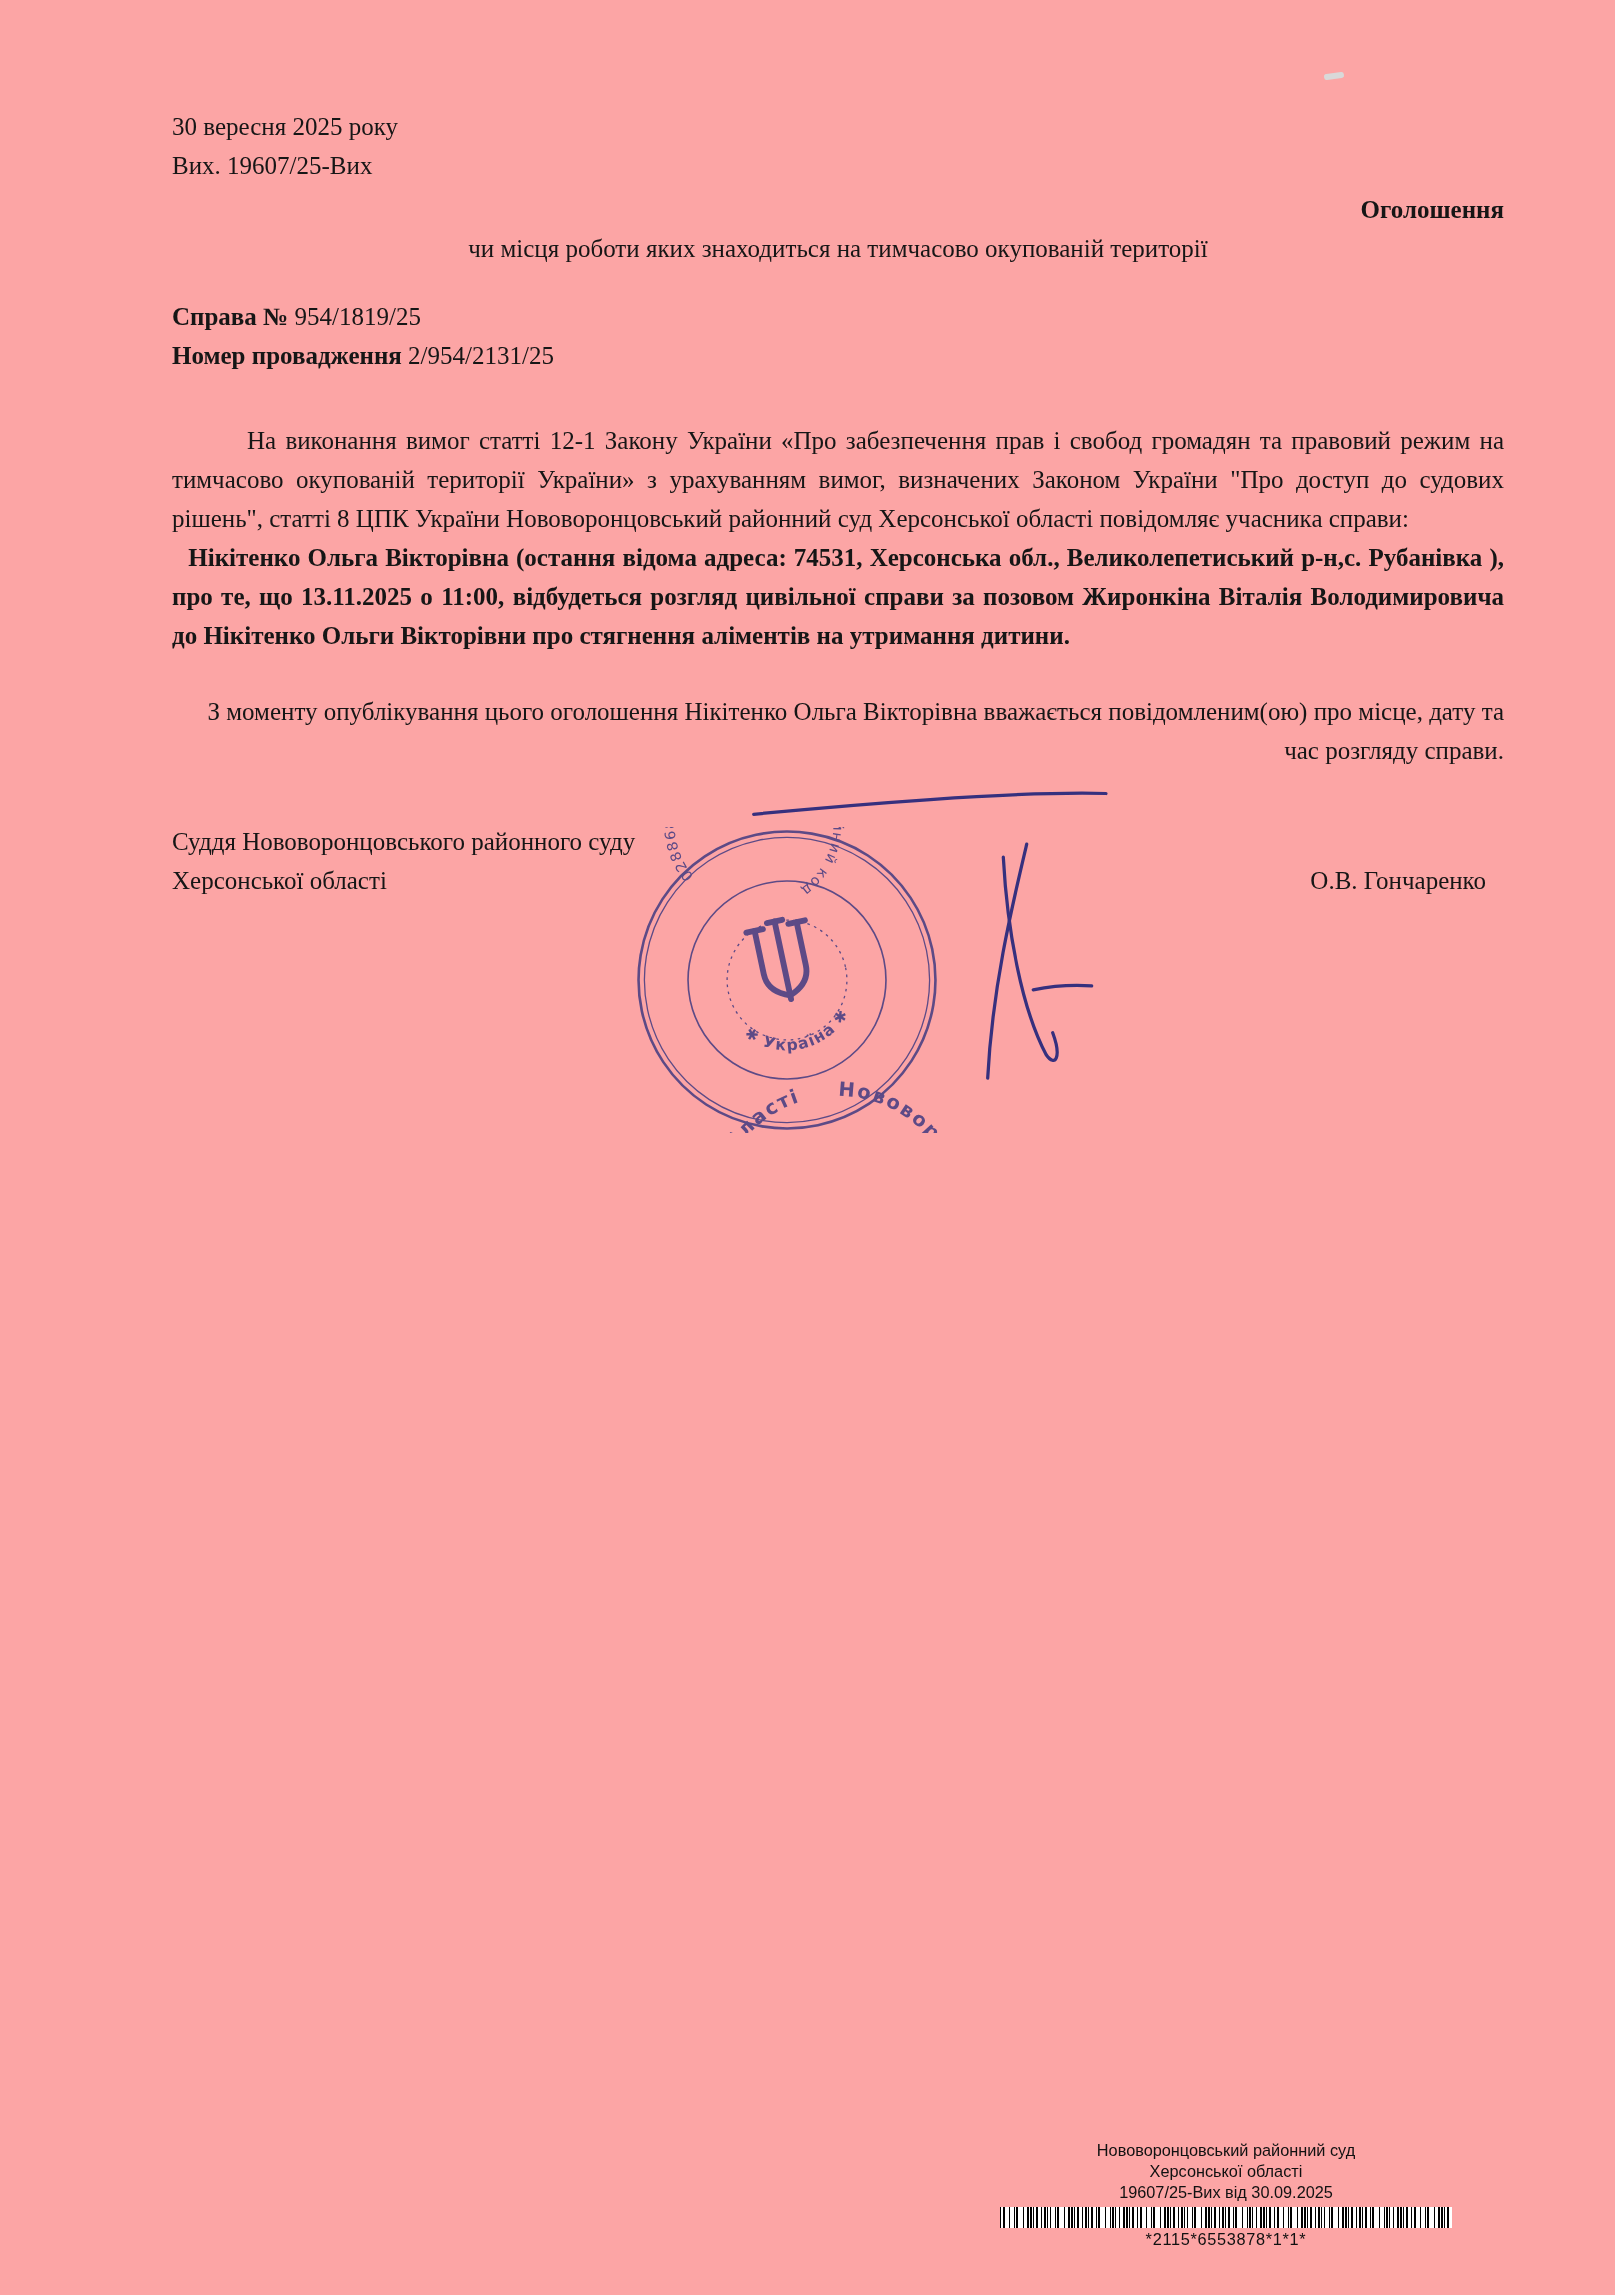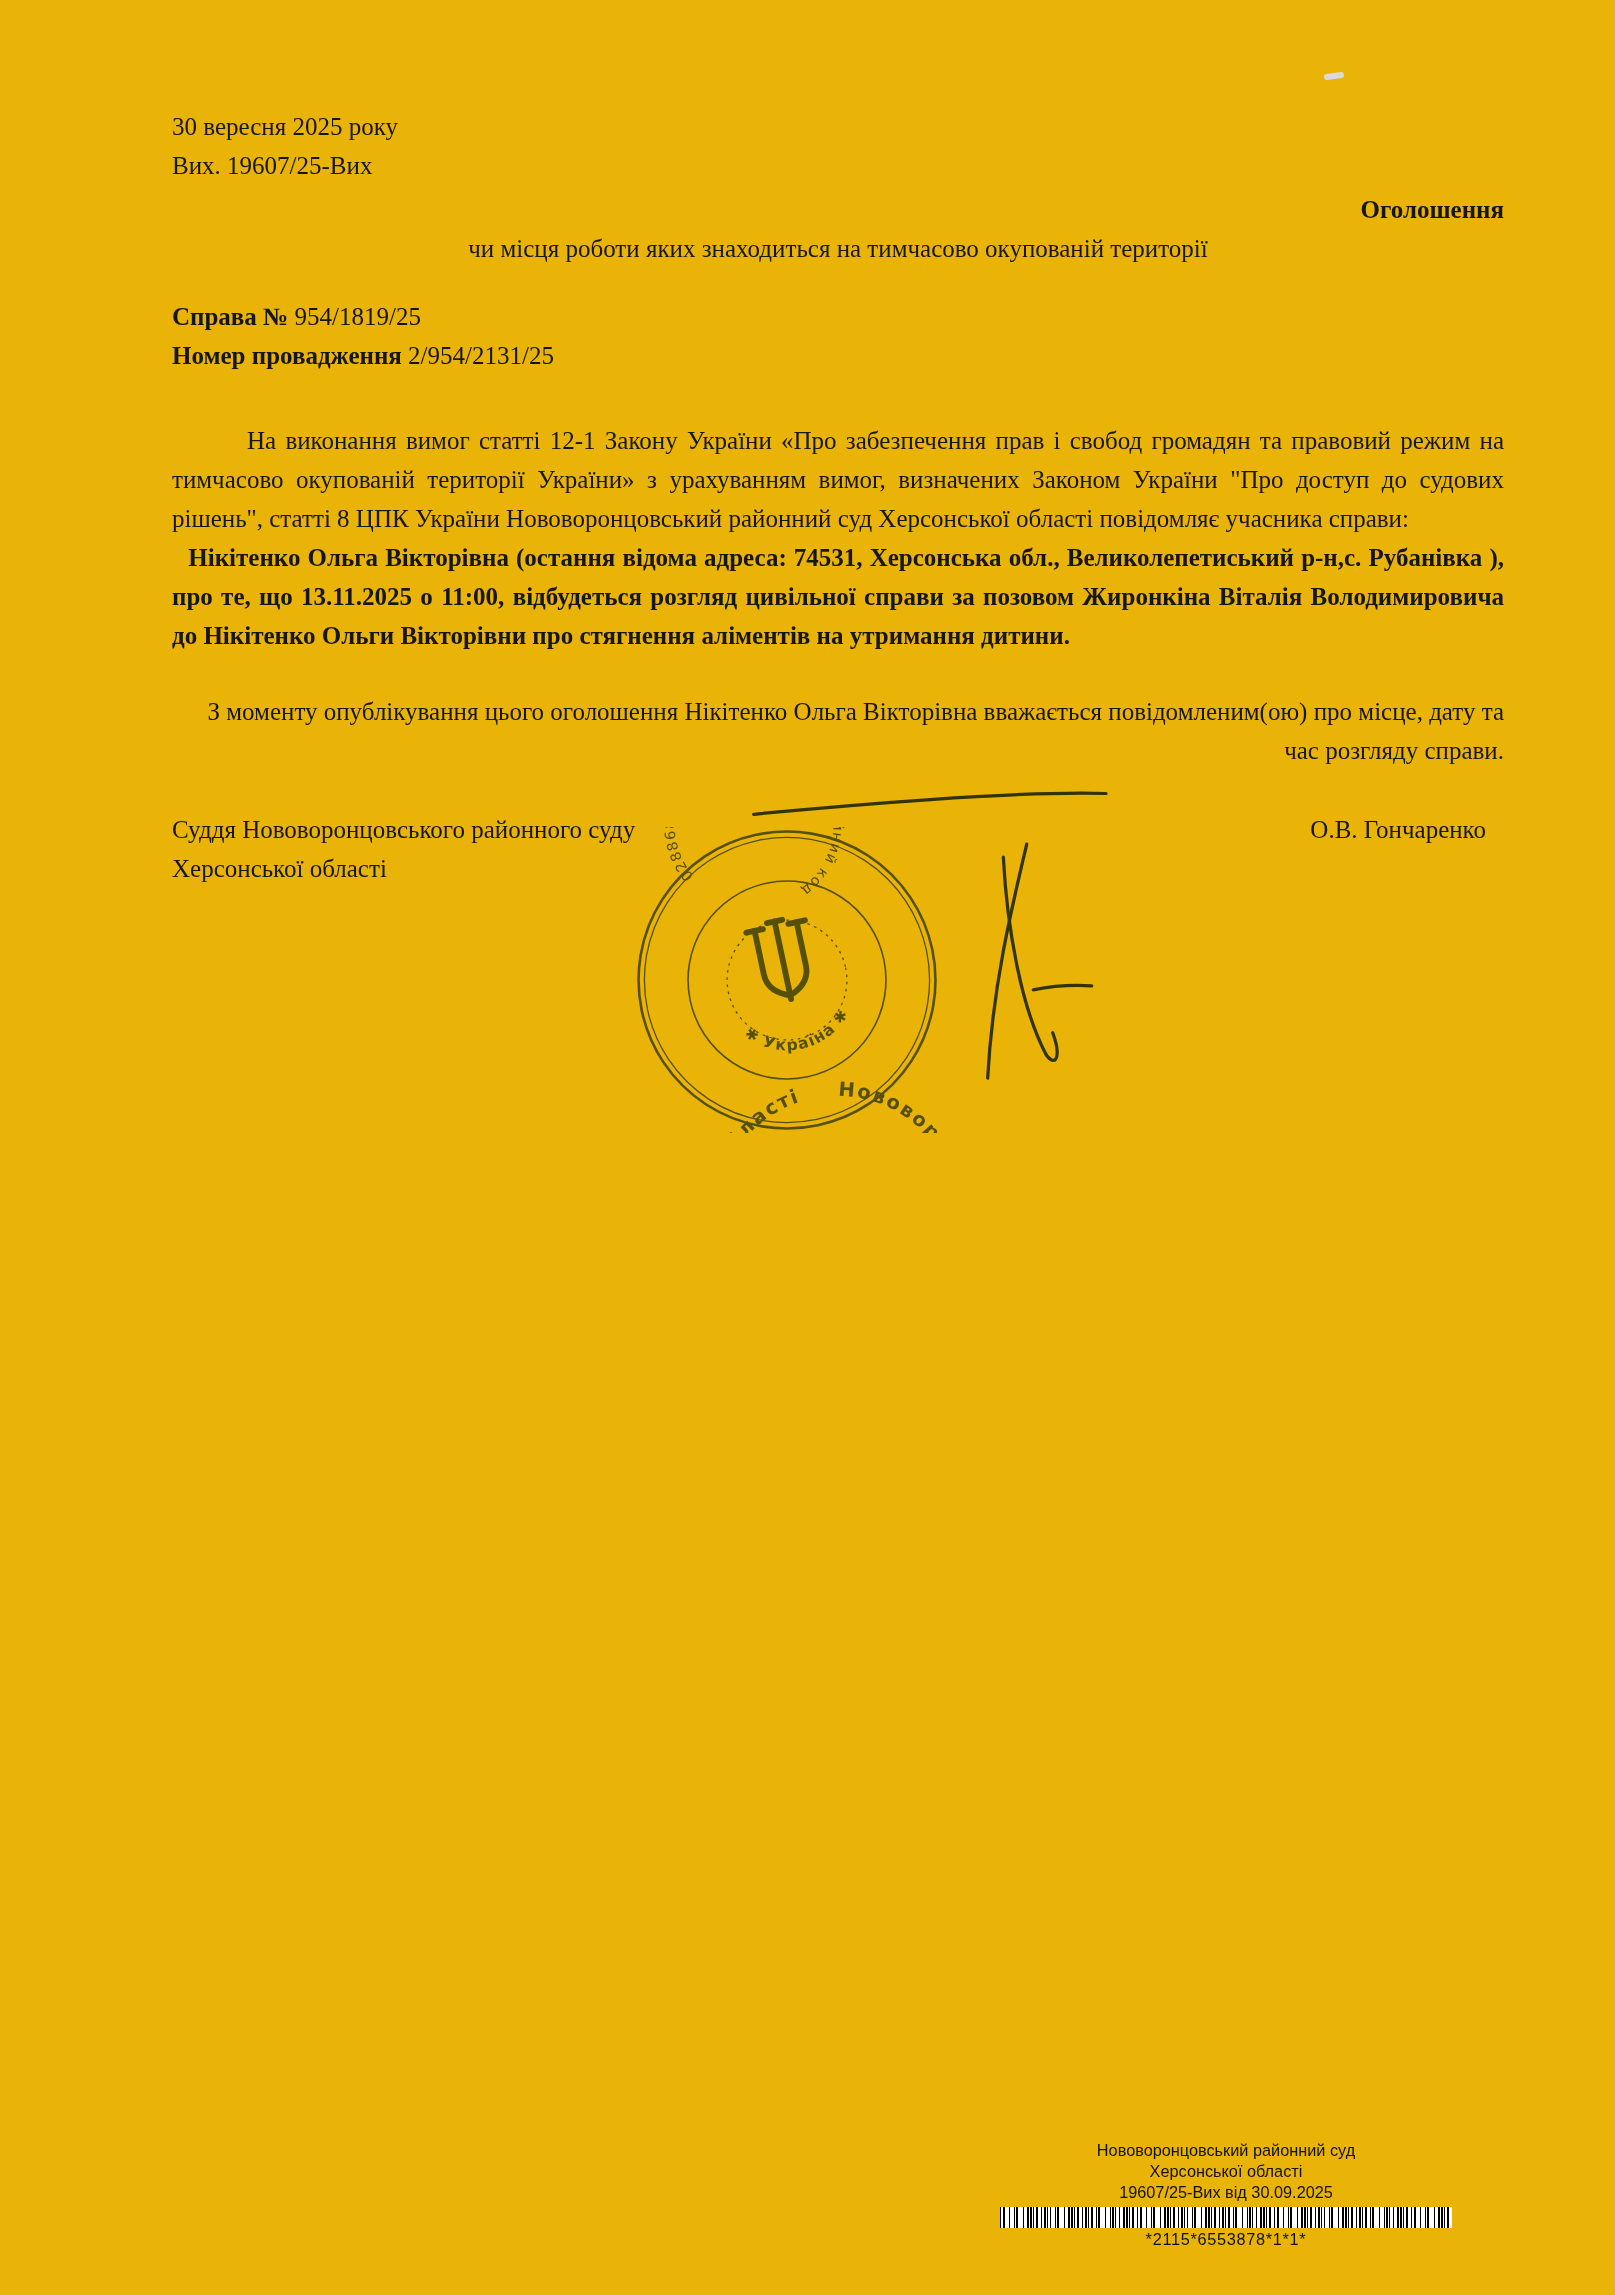--- a/index.html
+++ b/index.html
@@ -1,39 +1,39 @@
 <!DOCTYPE html>
 <html lang="uk" style="--stamp-color: #3a53c5;font-size:10.4px"><head>
 <meta charset="utf-8">
 <style>
   html,body{margin:0;padding:0;background:#ffffff;}
   .page{
     position:relative;
     width:1615px;height:2295px;
-    background:#eab308;
+    background:#fca5a5;
     font-family:"Liberation Serif", serif;
     color:#161616;
     overflow:hidden;
   }
   .content{
     position:absolute;
     left:172px;top:107px;width:1332px;
     font-size:25px;line-height:39px;
   }
   .date-line,.ref-line{text-align:left;}
   .doc-title{font-weight:bold;text-align:right;margin-top:5.2px;}
   .subtitle{text-align:center;}
   .case-block{margin-top:29px;}
   .case-line b{font-weight:bold;}
   .para1{margin-top:46px;text-align:justify;text-indent:75px;}
   .para2{text-align:justify;text-indent:16.3px;font-weight:bold;}
   .para3{margin-top:37px;text-align:right;}
   .sign-row{
-    margin-top:40px;
-    display:flex;justify-content:space-between;align-items:flex-start;
+    margin-top:52px;
+    display:flex;justify-content:space-between;align-items:flex-end;
   }
   .judge-name{padding-right:18px;white-space:nowrap;}
 
   
   .stamp{
     position:absolute;left:634px;top:827px;width:306px;height:306px;
     color:var(--stamp-color,#3a53c5);
     opacity:.82;mix-blend-mode:multiply;
   }
   .stamp .sr{fill:none;stroke:currentColor;}

